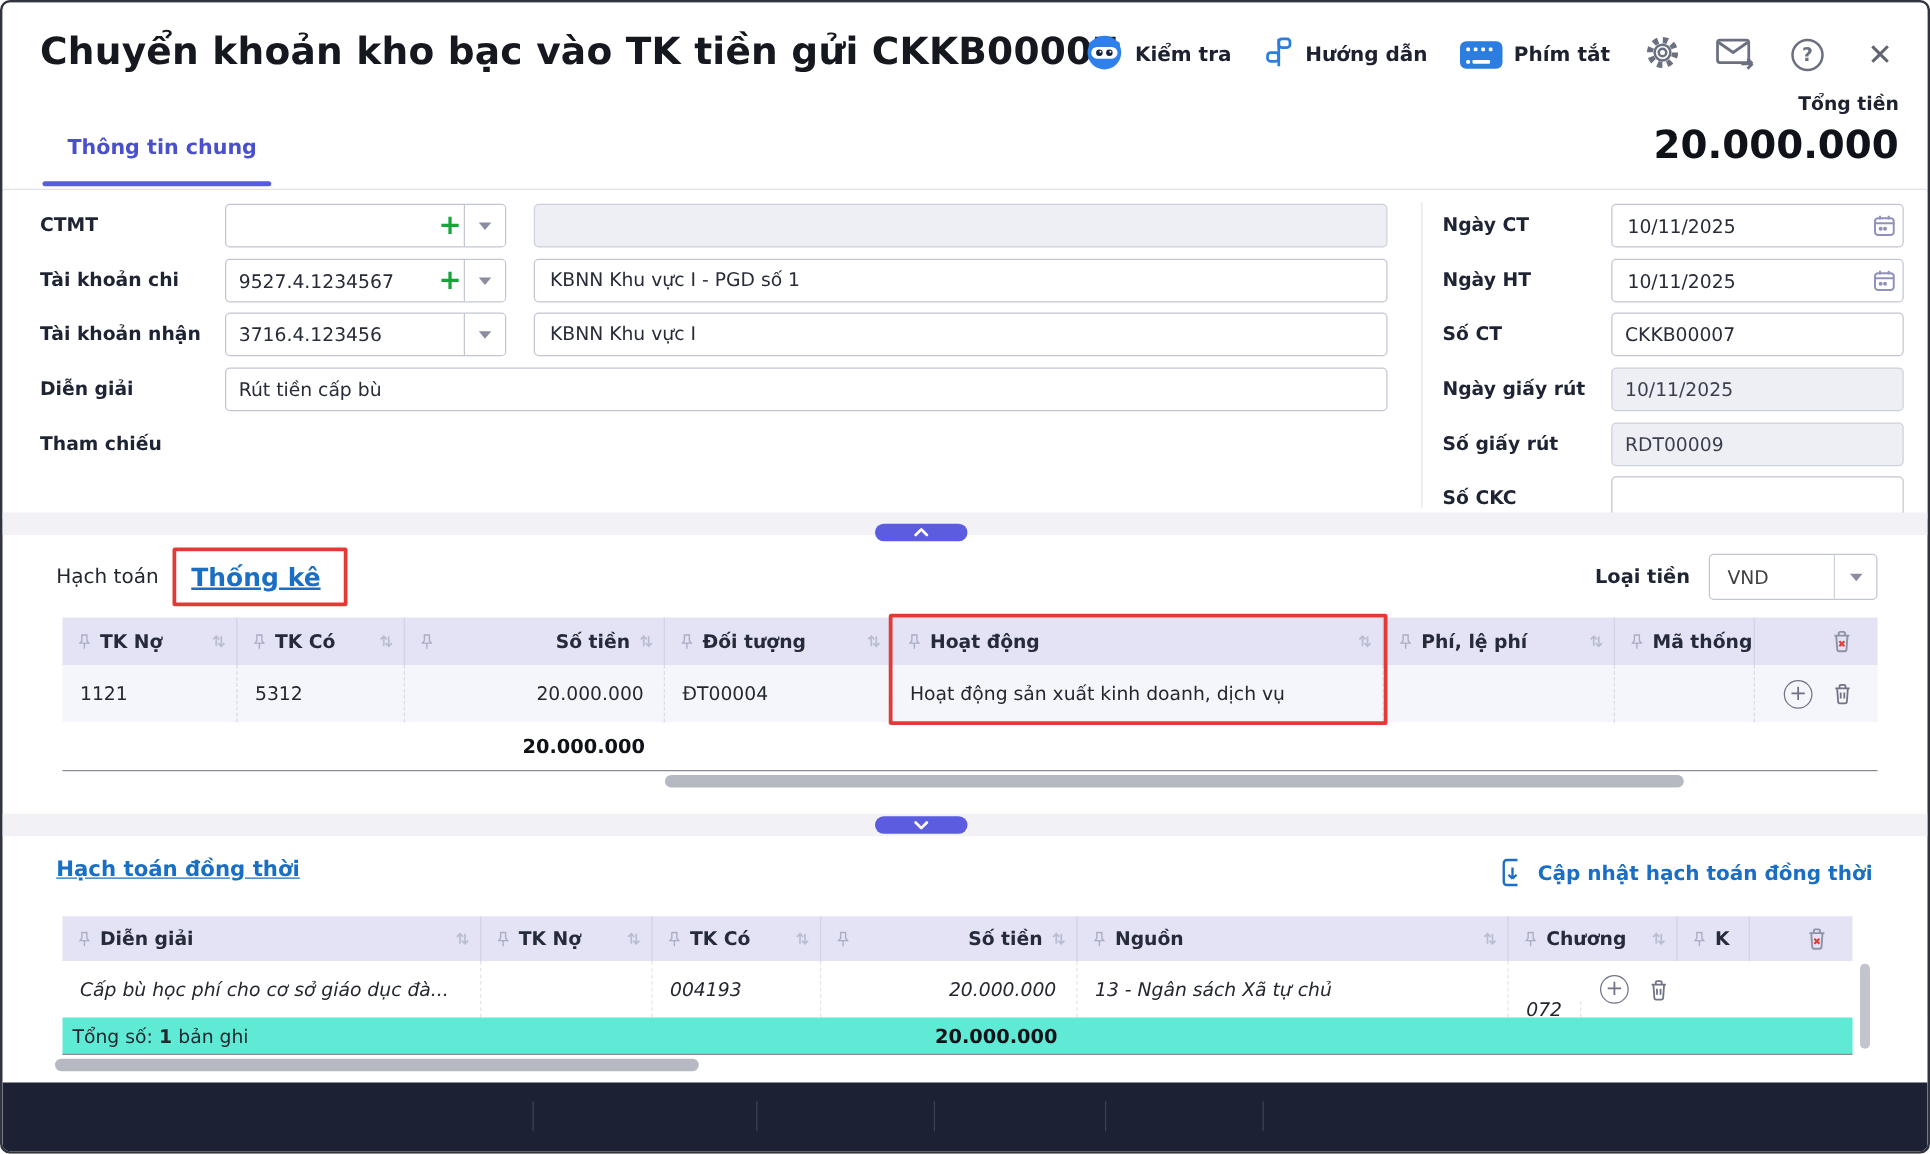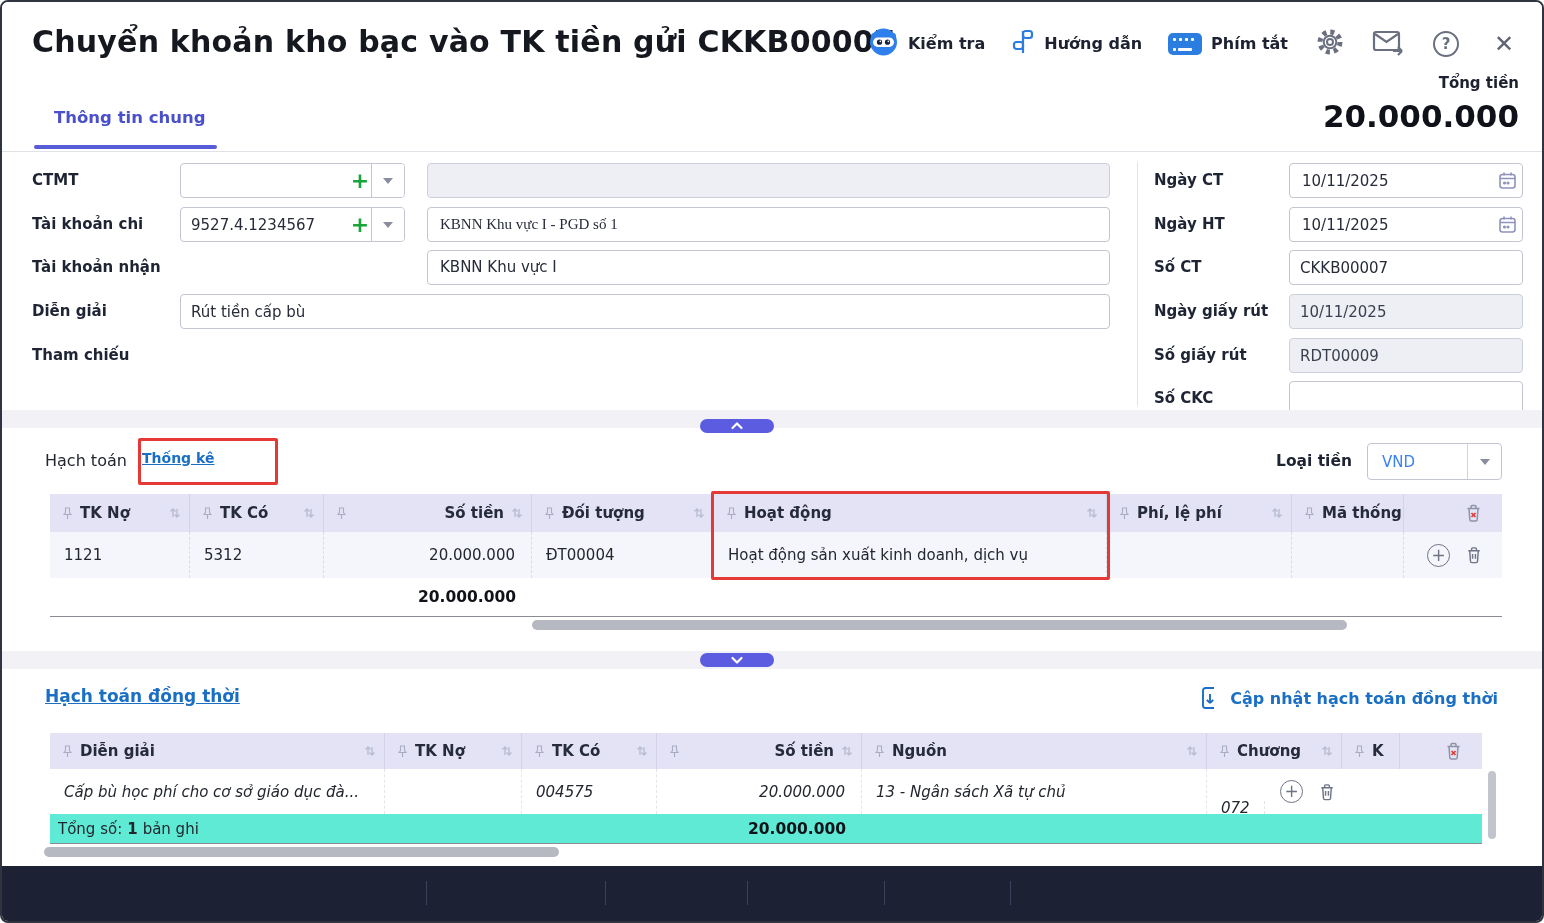--- a/index.html
+++ b/index.html
@@ -46,24 +46,24 @@
   .vdivider { position:absolute; left:1135px; top:160px; width:1px; height:243px; background:#e4e5ea; }
 
   
   .band { position:absolute; left:0; width:100%; height:18px; background:#f1f1f6; }
   .pill { position:absolute; width:74px; height:14px; border-radius:8px; background:#5b5ce0; display:flex; align-items:center; justify-content:center; cursor:pointer; }
 
   
   .dtab-plain { position:absolute; left:43px; top:449px; font-size:16px; color:#22262f; cursor:pointer; }
   .annot { position:absolute; border:3px solid #e43935; border-radius:2px; pointer-events:none; }
   .link { color:#1a6fc4; font-weight:bold; text-decoration:underline; cursor:pointer; }
-  .dtab-link { position:absolute; left:140px; top:448px; font-size:14px; }
+  .dtab-link { position:absolute; left:151px; top:448px; font-size:20px; }
   .cur-label { position:absolute; left:1274px; top:450px; font-size:15.5px; font-weight:bold; color:#1e2433; }
   .cur-select { position:absolute; left:1365px; top:441px; width:135px; height:37px; border:1px solid #c2c6d2; border-radius:4px; background:#fff; display:flex; align-items:center; cursor:pointer; }
-  .cur-select .val { flex:1; padding-left:14px; font-size:15px; color:#3b82f6; }
+  .cur-select .val { flex:1; padding-left:14px; font-size:15px; color:#404040; }
   .cur-select .cwrap { width:34px; height:100%; border-left:1px solid #d0d3dc; display:flex; align-items:center; justify-content:center; }
 
   
   .tbl { position:absolute; left:48px; }
   .thead { display:flex; background:#e3e3f5; }
   .th { display:flex; align-items:center; gap:7px; padding:0 8px 0 12px; font-size:15px; font-weight:bold; color:#262b3a; border-right:1px solid rgba(90,90,140,.12); overflow:hidden; white-space:nowrap; }
   .th .tlabel { flex:1; }
   .th.num .tlabel { text-align:right; }
   .trow { display:flex; background:#f5f5fc; }
   .td { display:flex; align-items:center; padding:0 12px 0 14px; font-size:15px; color:#23272f; border-right:1px dashed rgba(90,90,140,.16); overflow:hidden; white-space:nowrap; }
@@ -181,22 +181,28 @@
     </div>
     <div class="namebox gray" style="left:425px; top:10px; width:683px;"></div>
 
     <div class="combo" style="left:178px; top:54px; width:225px;">
       <input value="9527.4.1234567" style="">
       <span class="plus">+</span>
       <span class="caret-btn">
           <span class="caret"></span>
         </span>
     </div>
-    <div class="namebox" style="left:425px; top:54px; width:683px;font-family:Liberation Serif, serif;">KBNN Khu vực I - PGD số 1</div>
-
+    <div class="namebox" style="left:425px; top:54px; width:683px;">KBNN Khu vực I - PGD số 1</div>
+
+    <div class="combo" style="left:178px; top:97px; width:225px;">
+      <input value="3716.4.123456" style="">
+      <span class="caret-btn">
+          <span class="caret"></span>
+        </span>
+    </div>
     <div class="namebox" style="left:425px; top:97px; width:683px;">KBNN Khu vực I</div>
 
     <input class="inp abs" style="left: 178px; top: 141px; width: 930px;" value="Rút tiền cấp bù">
 
     <div class="vdivider" style="top:9px; height:244px; left:1135px;"></div>
 
     <div class="lbl" style="left:1152px; top:10px;">Ngày CT</div>
     <div class="lbl" style="left:1152px; top:54px;">Ngày HT</div>
     <div class="lbl" style="left:1152px; top:97px;">Số CT</div>
     <div class="lbl" style="left:1152px; top:141px;">Ngày giấy rút</div>
@@ -448,21 +454,21 @@
               <path d="M4.5 6.5h12M8 6.5V4.8c0-.7.5-1.3 1.2-1.3h2.6c.7 0 1.2.6 1.2 1.3v1.7M6 6.5l.8 11c.05.8.7 1.5 1.5 1.5h4.4c.8 0 1.45-.7 1.5-1.5l.8-11" stroke="#8e92a6" stroke-width="1.5"></path>
               <path d="M8.5 11l4 4m0-4l-4 4" stroke="#e03b35" stroke-width="1.7"></path>
             </svg>
         </span>
       </div>
     </div>
 
     <div class="trow" style="height:45px; background:#fff;font-style:italic;">
       <div class="td" style="width:335px;">Cấp bù học phí cho cơ sở giáo dục đà...</div>
       <div class="td" style="width:137px;"></div>
-      <div class="td" style="width:135px;">004575</div>
+      <div class="td" style="width:135px;">004193</div>
       <div class="td num" style="width:205px;">20.000.000</div>
       <div class="td" style="width:345px;">13 - Ngân sách Xã tự chủ</div>
       <div class="td" style="width:58px; padding-right:2px;margin-top:32px;">072</div>
       <div class="td actions" style="width:82px; padding-right:10px;">
         <span class="plus-circle">+</span>
         <span class="iconbtn">
           <svg width="20" height="22" viewBox="0 0 21 22" fill="none" stroke="#6f7385" stroke-width="1.5">
               <path d="M4.5 6.5h12M8 6.5V4.8c0-.7.5-1.3 1.2-1.3h2.6c.7 0 1.2.6 1.2 1.3v1.7M6 6.5l.8 11c.05.8.7 1.5 1.5 1.5h4.4c.8 0 1.45-.7 1.5-1.5l.8-11"></path>
               <path d="M9 10v5M12 10v5"></path>
             </svg>

